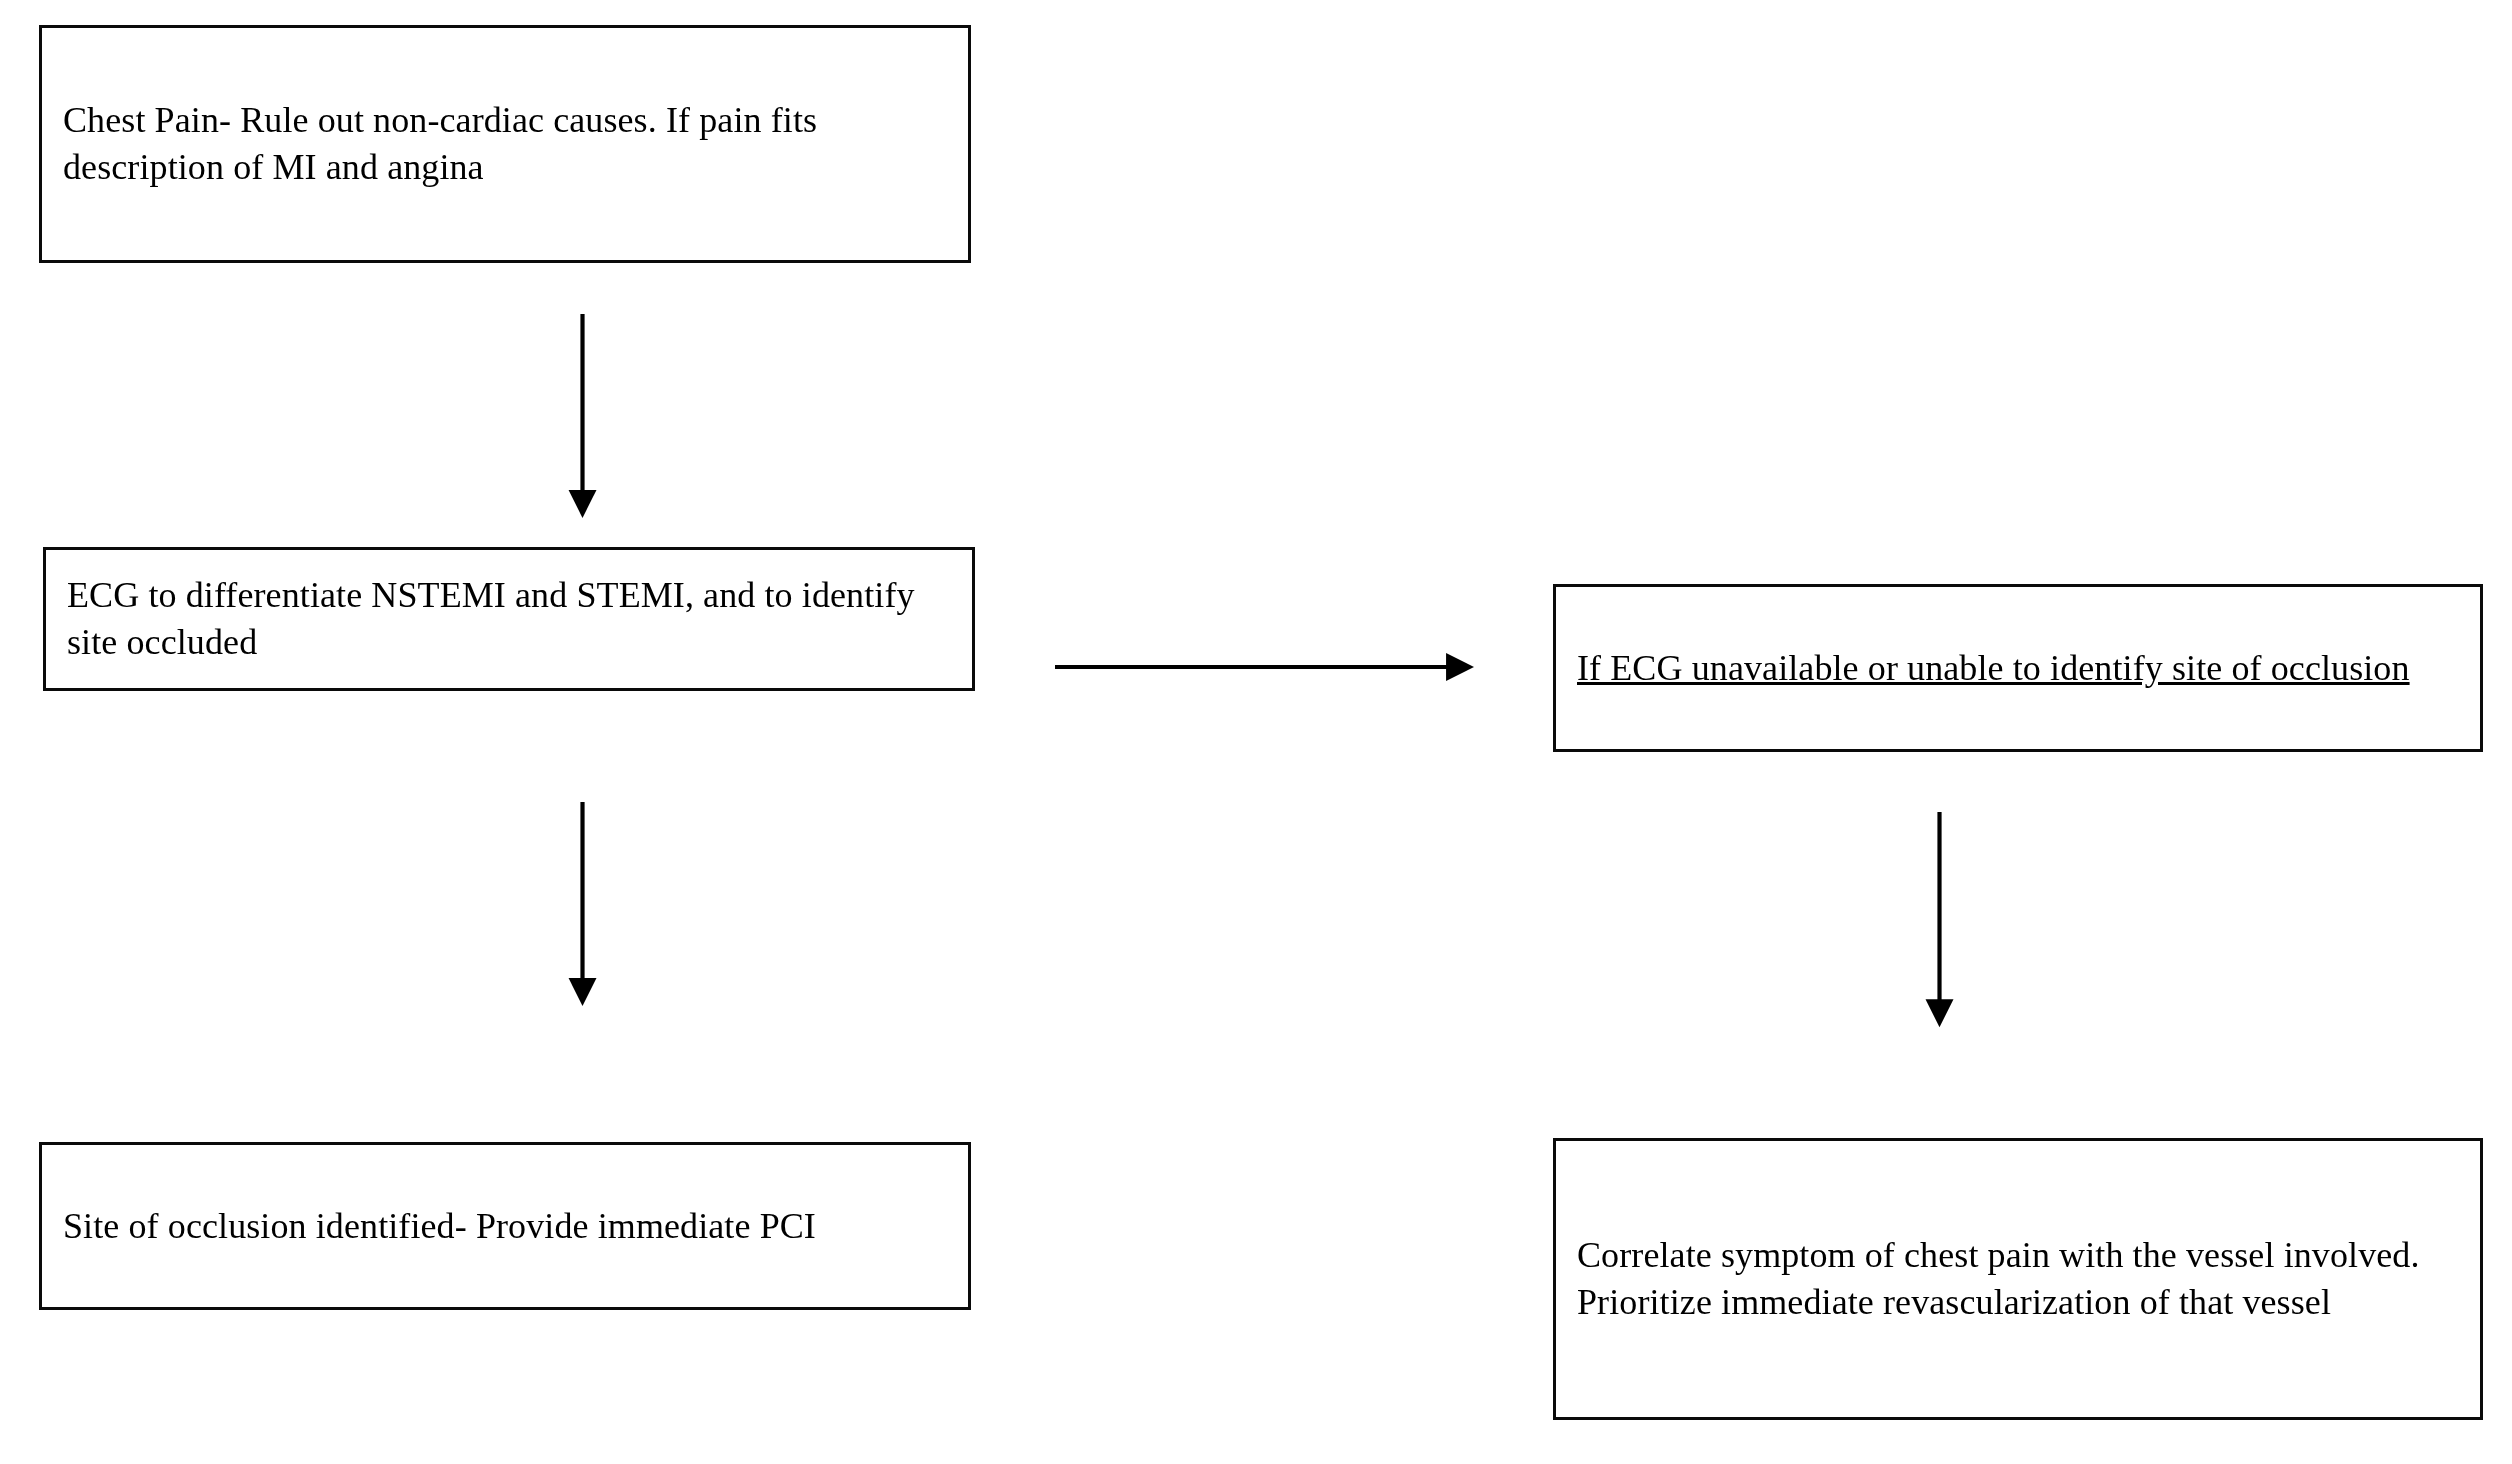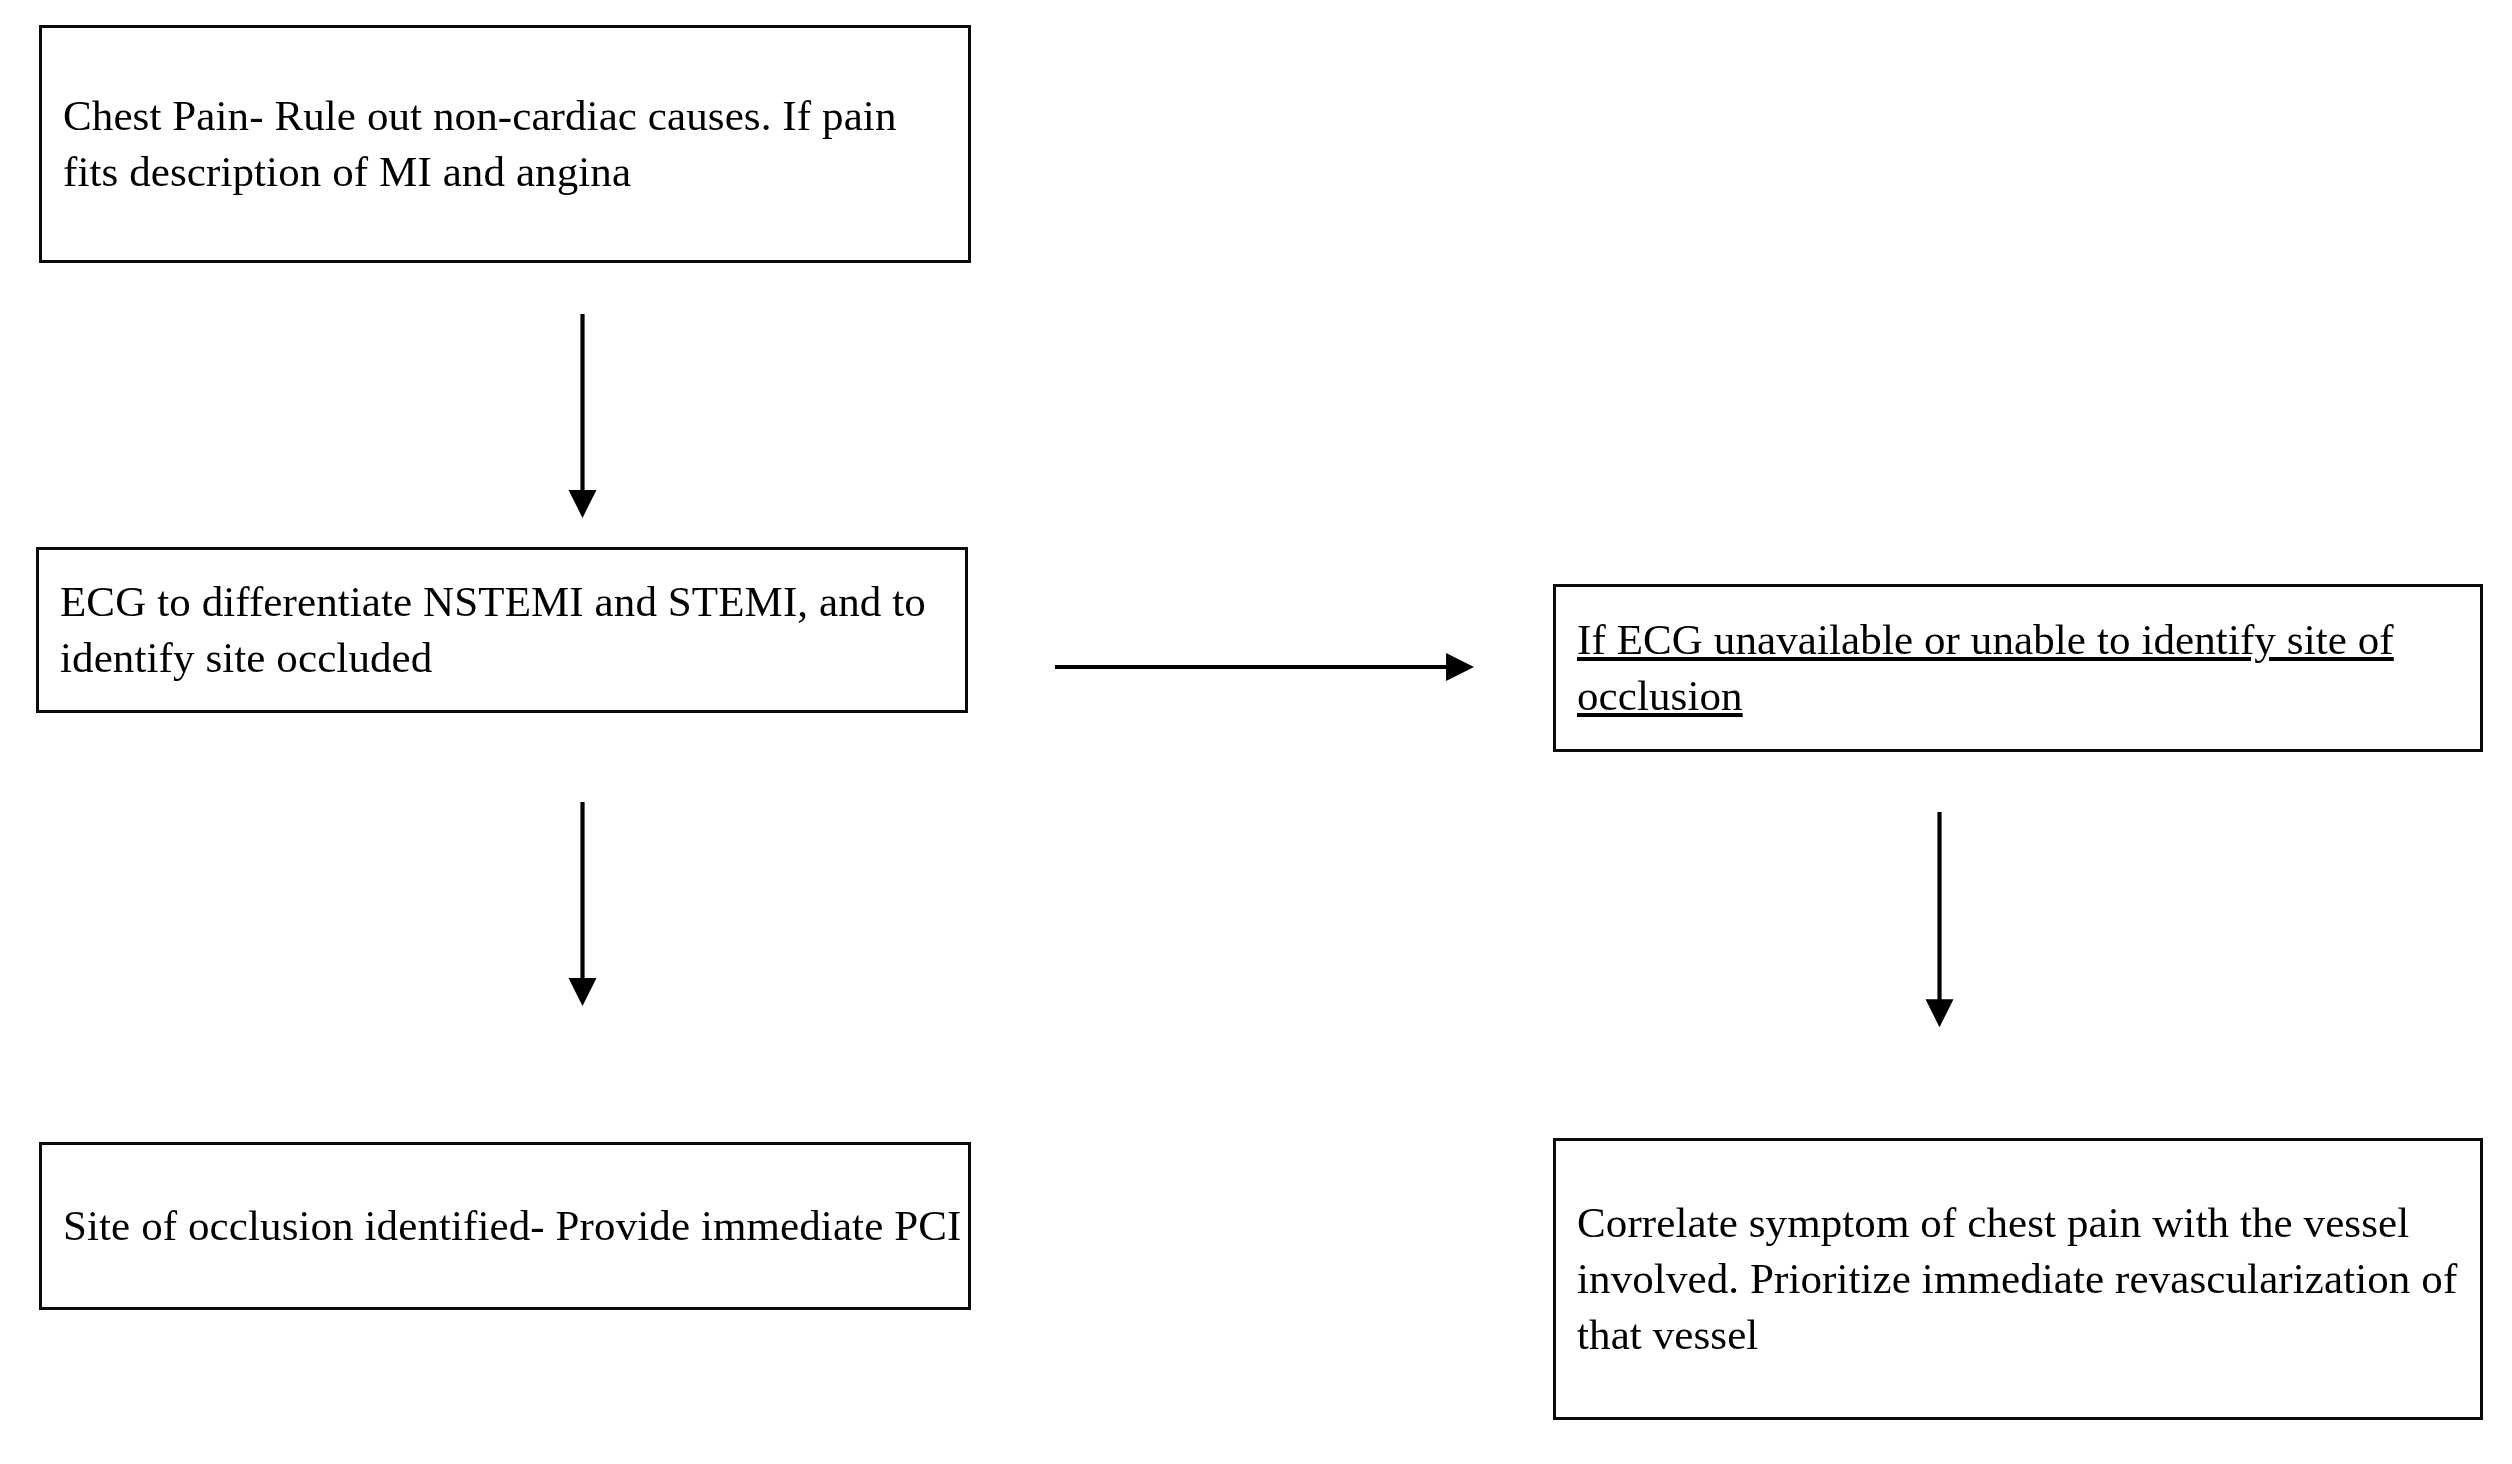--- a/index.html
+++ b/index.html
@@ -20,36 +20,36 @@
     box-sizing: border-box;
     border: 3.5px solid #0a0a0a;
     background: #ffffff;
     display: flex;
     align-items: center;
   }
   .node-text {
     display: block;
     width: 100%;
     font-family: "Liberation Serif", "DejaVu Serif", serif;
-    font-size: 43px;
+    font-size: 36px;
     line-height: 1.30;
     color: #000000;
     padding: 0 6px 0 21px;
     white-space: pre-line;
     letter-spacing: 0.1px;
   }
   .conn {
     position: absolute;
     overflow: visible;
   }
   .conn svg { display: block; overflow: visible; }
 
   
   #node-chest-pain     { left: 39px;   top: 25px;   width: 932px; height: 238px; }
-  #node-ecg            { left: 36px;   top: 547px;  width: 932px; height: 166px; }
+  #node-ecg            { left: 43px;   top: 547px;  width: 932px; height: 144px; }
   #node-site-occlusion { left: 39px;   top: 1142px; width: 932px; height: 168px; }
   #node-ecg-unavail    { left: 1553px; top: 584px;  width: 930px; height: 168px; text-decoration: underline; }
   #node-correlate      { left: 1553px; top: 1138px; width: 930px; height: 282px; }
 
   
   #conn-v1 { left: 565px;  top: 314px;  width: 42px;  height: 206px; }
   #conn-v2 { left: 565px;  top: 802px; width: 42px;  height: 206px; }
   #conn-v3 { left: 1922px; top: 812px; width: 42px;  height: 218px; }
   #conn-h1 { left: 1055px; top: 646px;  width: 426px; height: 42px; }
 </style>

